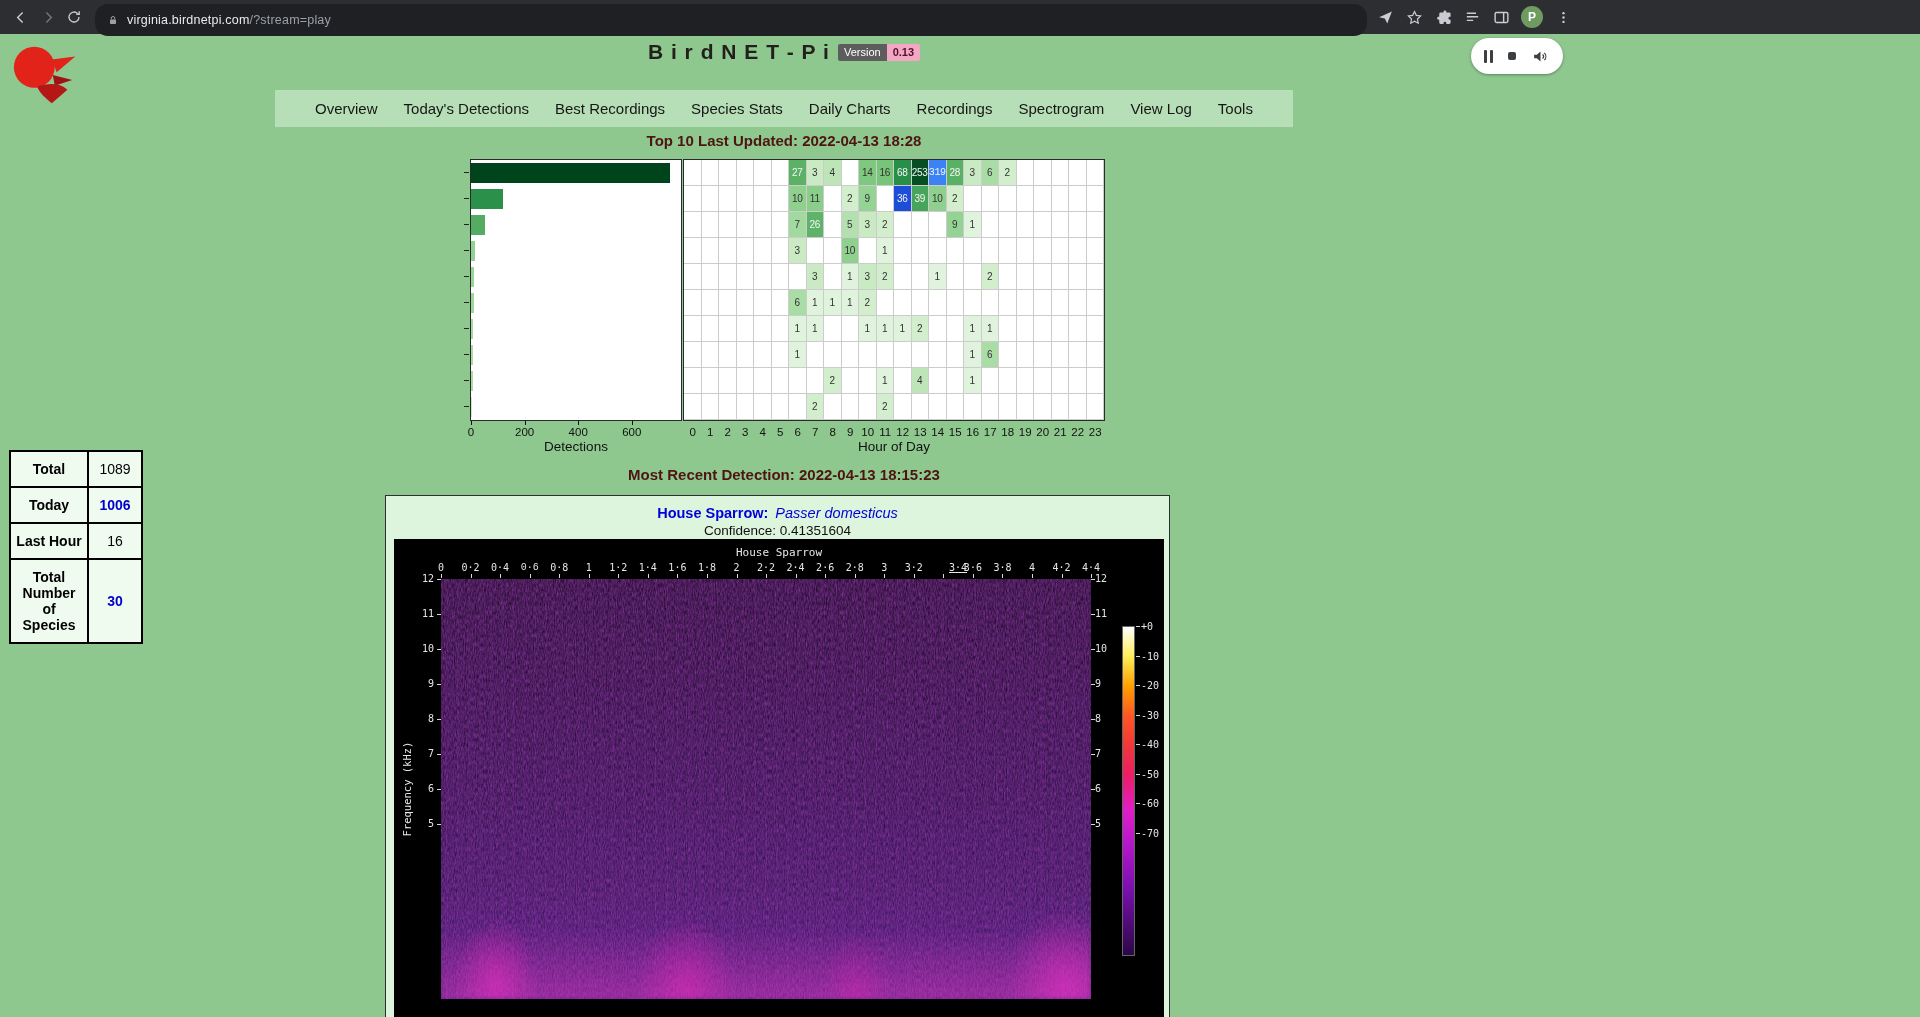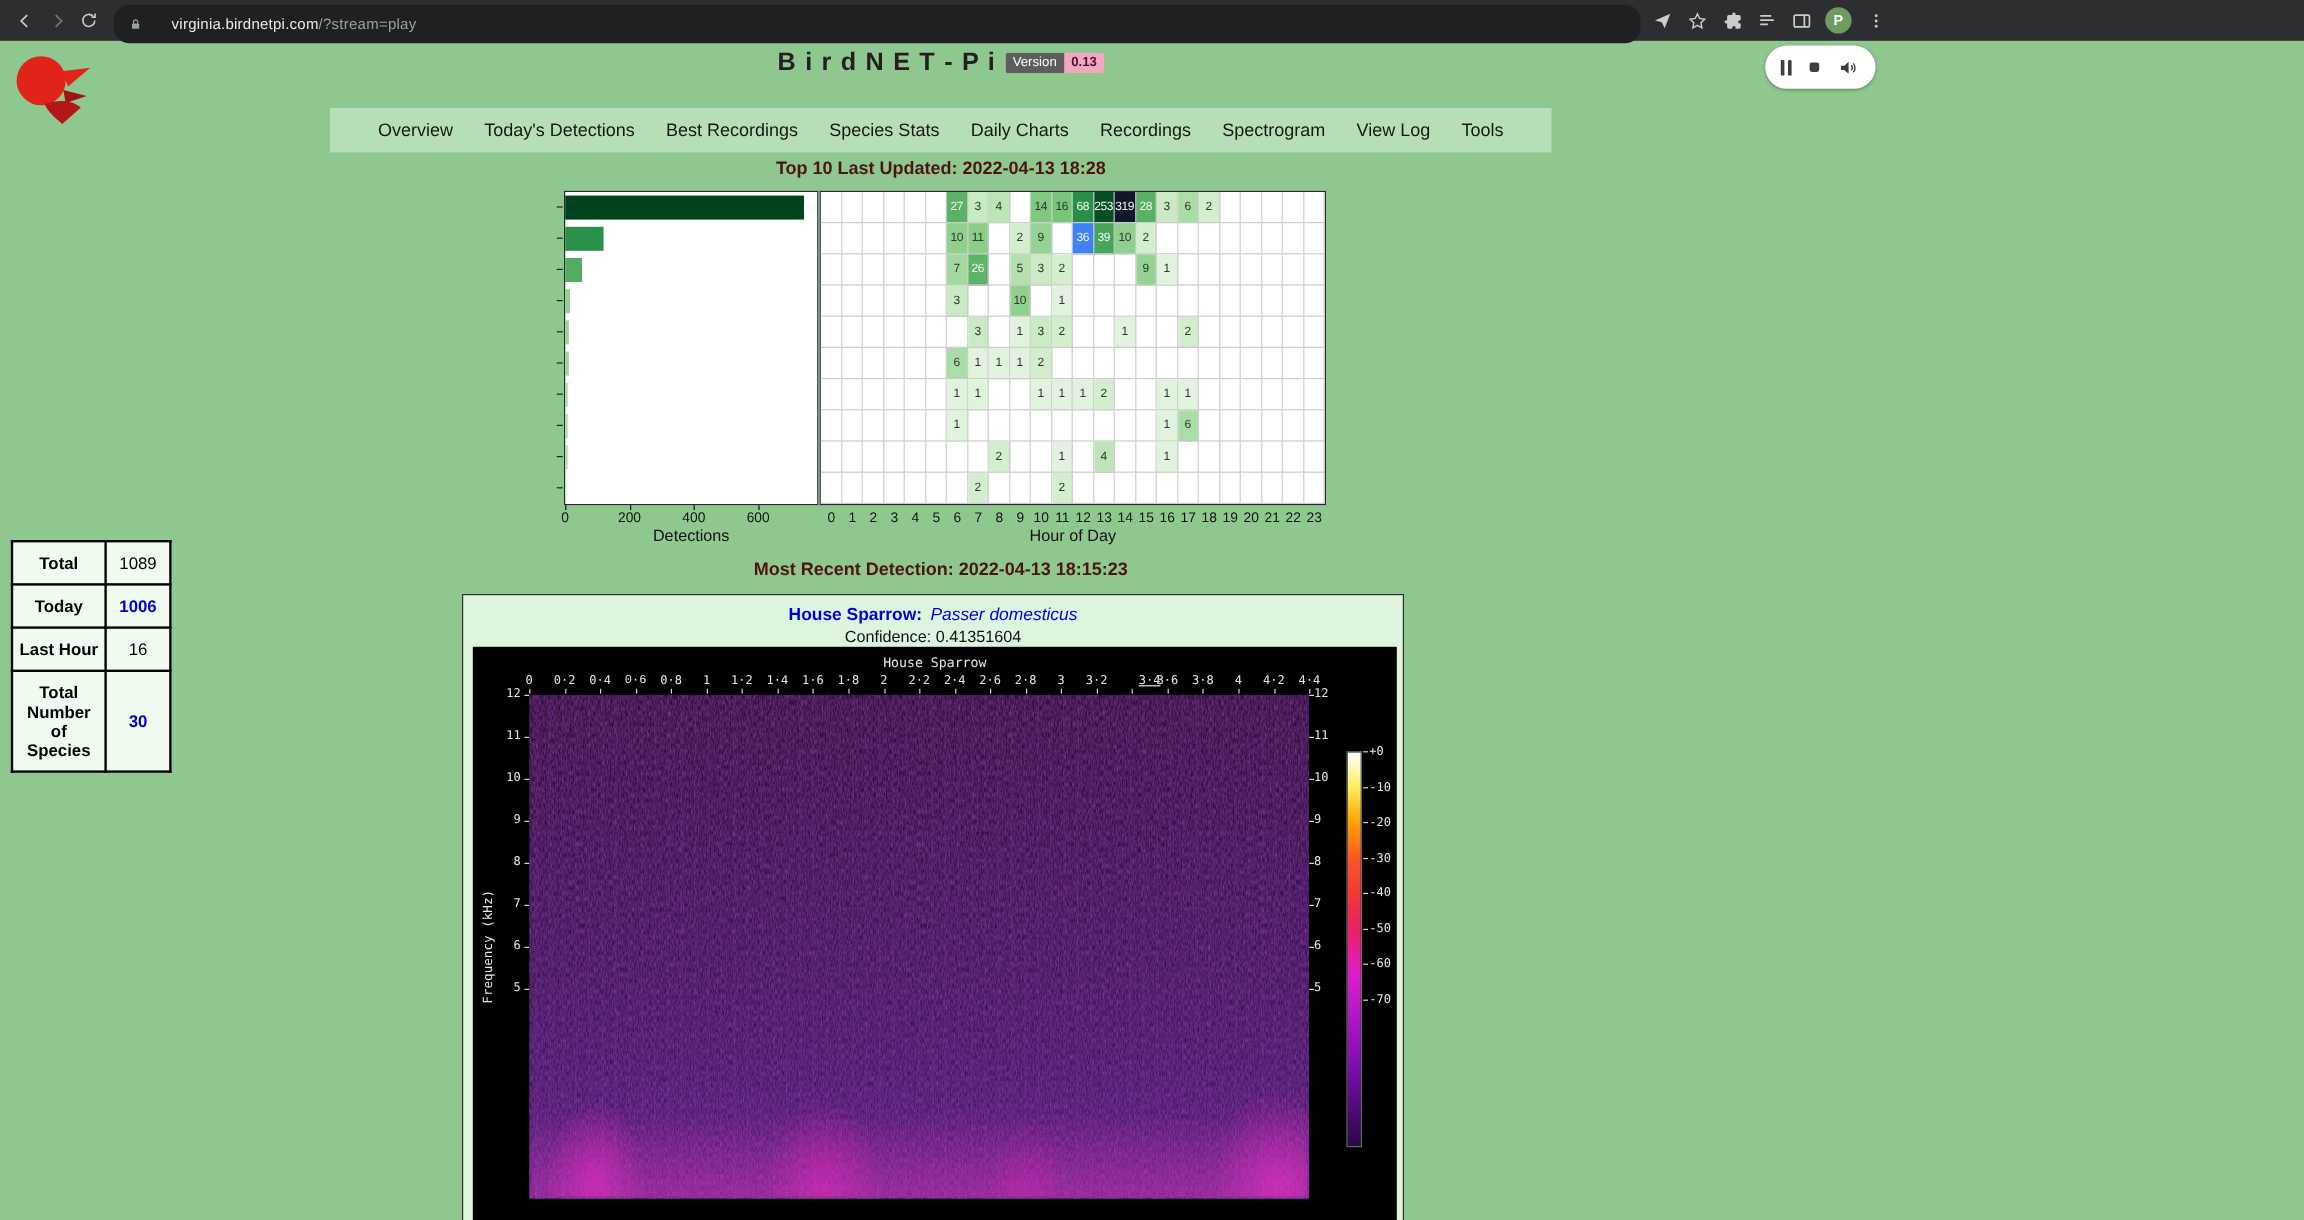--- a/index.html
+++ b/index.html
@@ -2,21 +2,21 @@
 <html><head>
 <meta charset="utf-8">
 <style>
   * { margin:0; padding:0; box-sizing:border-box; }
   html,body { width:1920px; height:1017px; overflow:hidden; }
   body { position:relative; background:#8ec88e; font-family:"Liberation Sans",sans-serif; }
 
   
   .toolbar { position:absolute; left:0; top:0; width:1920px; height:34px; background:#2d2e31; z-index:20; }
   .tb-btn { position:absolute; top:5px; width:24px; height:24px; display:flex; align-items:center; justify-content:center; border-radius:50%; cursor:pointer; }
-  .omnibox { position:absolute; left:95px; top:4px; width:1272px; height:26px; background:#1f2023; border-radius:13px; display:flex; align-items:center; padding:16px 12px; gap:24px; }
+  .omnibox { position:absolute; left:95px; top:4px; width:1272px; height:26px; background:#1f2023; border-radius:13px; display:flex; align-items:center; padding:16px 12px; gap:8px; }
   .omni-url { font-size:12.5px; color:#e8eaed; letter-spacing:.2px; white-space:nowrap; }
   .omni-url .path { color:#9aa0a6; }
   .tb-right { position:absolute; left:1376px; top:0; height:34px; display:flex; align-items:center; gap:11px; }
   .tb-ic { width:18px; height:18px; display:flex; align-items:center; justify-content:center; cursor:pointer; }
   .avatar { width:22px; height:22px; border-radius:50%; background:#6f9a60; color:#fff; font-size:12px; font-weight:bold;
             display:flex; align-items:center; justify-content:center; cursor:pointer; }
 
   
   .logo { position:absolute; left:8px; top:40px; width:74px; height:74px; }
   .title-row { position:absolute; left:0; top:40px; width:1568px; height:24px; display:flex; justify-content:center; align-items:center; gap:8px; }
@@ -250,21 +250,21 @@
       <div class="hm-cell"></div>
       <div class="hm-cell"></div>
       <div class="hm-cell" style="background: rgb(91, 178, 103); color: rgb(245, 245, 245);">27</div>
       <div class="hm-cell" style="background: rgb(201, 234, 194);">3</div>
       <div class="hm-cell" style="background: rgb(189, 229, 183);">4</div>
       <div class="hm-cell"></div>
       <div class="hm-cell" style="background: rgb(126, 201, 127);">14</div>
       <div class="hm-cell" style="background: rgb(119, 197, 121);">16</div>
       <div class="hm-cell" style="background: rgb(40, 143, 72); color: rgb(245, 245, 245);">68</div>
       <div class="hm-cell" style="background: rgb(6, 79, 34); color: rgb(245, 245, 245);">253</div>
-      <div class="hm-cell" style="background: #0f172a; color: rgb(245, 245, 245);">319</div>
+      <div class="hm-cell" style="background: #3b82f6; color: rgb(245, 245, 245); font-family: Liberation Mono, monospace;">319</div>
       <div class="hm-cell" style="background: rgb(89, 177, 102); color: rgb(245, 245, 245);">28</div>
       <div class="hm-cell" style="background: rgb(201, 234, 194);">3</div>
       <div class="hm-cell" style="background: rgb(170, 220, 166);">6</div>
       <div class="hm-cell" style="background: rgb(210, 238, 205);">2</div>
       <div class="hm-cell"></div>
       <div class="hm-cell"></div>
       <div class="hm-cell"></div>
       <div class="hm-cell"></div>
       <div class="hm-cell"></div>
       <div class="hm-cell"></div>
@@ -272,21 +272,21 @@
       <div class="hm-cell"></div>
       <div class="hm-cell"></div>
       <div class="hm-cell"></div>
       <div class="hm-cell"></div>
       <div class="hm-cell" style="background: rgb(144, 208, 143);">10</div>
       <div class="hm-cell" style="background: rgb(139, 206, 138);">11</div>
       <div class="hm-cell"></div>
       <div class="hm-cell" style="background: rgb(210, 238, 205);">2</div>
       <div class="hm-cell" style="background: rgb(149, 211, 148);">9</div>
       <div class="hm-cell"></div>
-      <div class="hm-cell" style="background: #3b82f6; color: rgb(245, 245, 245);">36</div>
+      <div class="hm-cell" style="background: #1d4ed8; color: rgb(245, 245, 245);">36</div>
       <div class="hm-cell" style="background: rgb(71, 164, 91); color: rgb(245, 245, 245);">39</div>
       <div class="hm-cell" style="background: rgb(144, 208, 143);">10</div>
       <div class="hm-cell" style="background: rgb(210, 238, 205);">2</div>
       <div class="hm-cell"></div>
       <div class="hm-cell"></div>
       <div class="hm-cell"></div>
       <div class="hm-cell"></div>
       <div class="hm-cell"></div>
       <div class="hm-cell"></div>
       <div class="hm-cell"></div>

